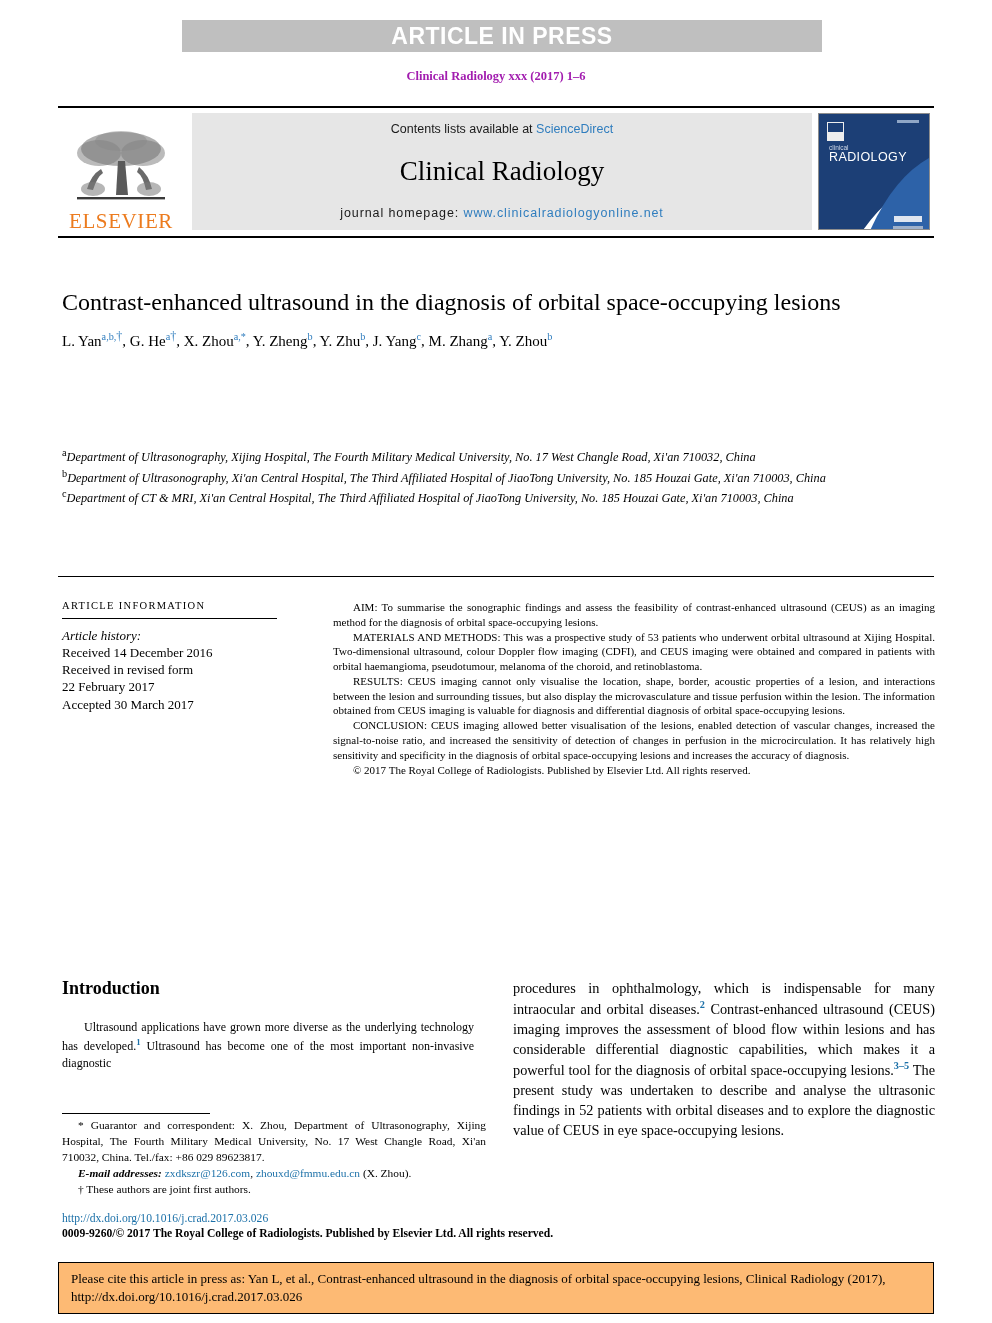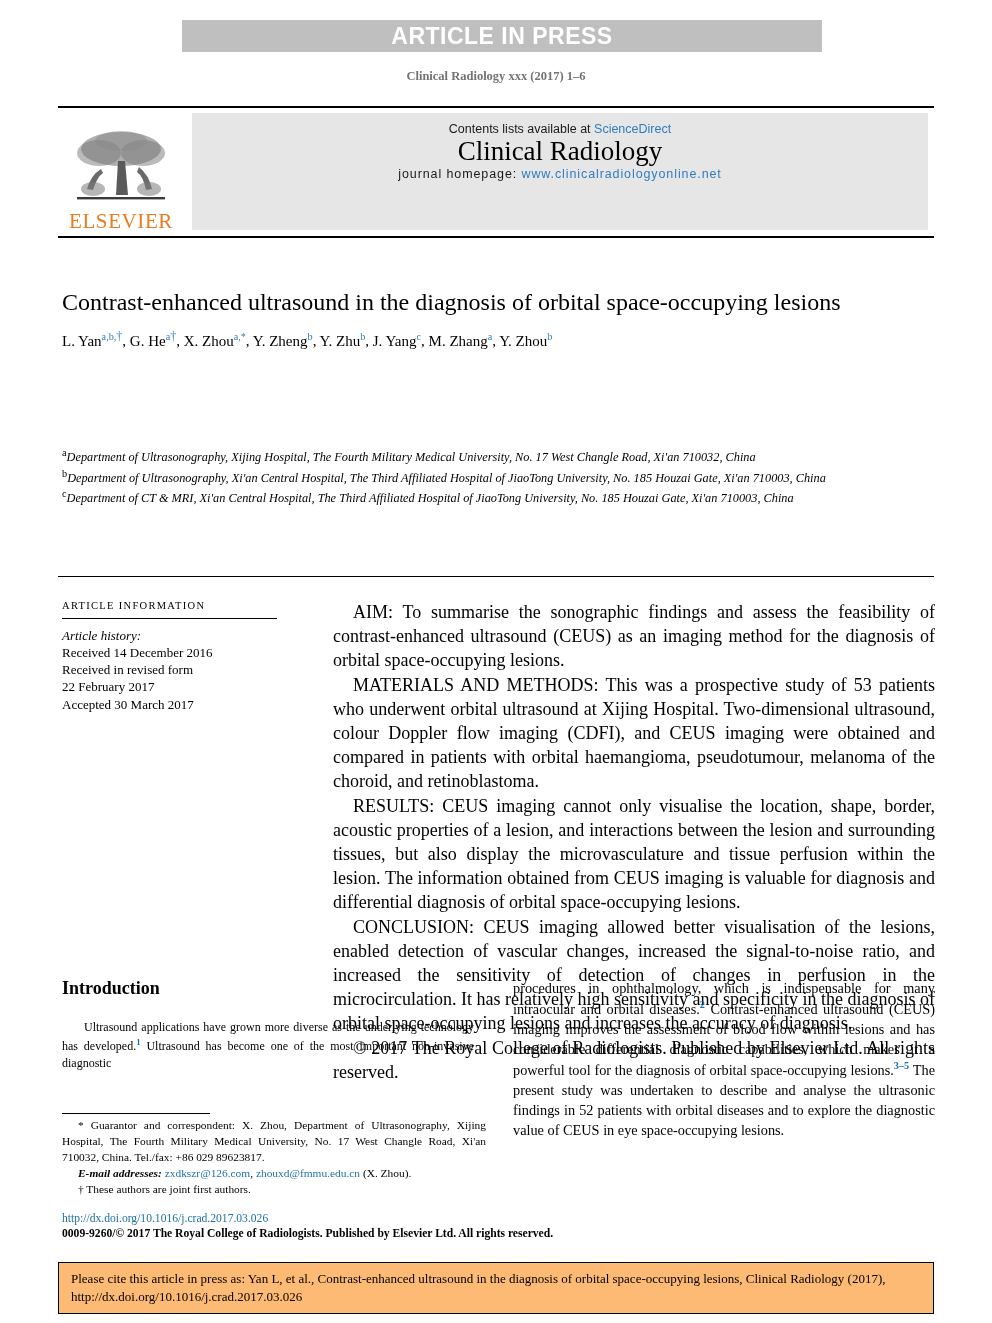--- a/index.html
+++ b/index.html
@@ -32,21 +32,21 @@
   }
 
   
   .journal-ref {
     position: absolute;
     left: 0; top: 69px; width: 992px;
     text-align: center;
     font-family: "Liberation Serif", serif;
     font-weight: bold;
     font-size: 12.5px;
-    color: #737373;
+    color: #a21caf;
   }
 
   
   .masthead {
     position: absolute;
     left: 58px; top: 106px;
     width: 876px; height: 132px;
     border-top: 2.5px solid #000;
     border-bottom: 2.5px solid #000;
     display: flex;
@@ -65,21 +65,21 @@
     font-size: 21px;
     letter-spacing: 0.6px;
     line-height: 1;
     margin-top: 2px;
   }
   .center-panel {
     flex: 1;
     background: #e6e6e6;
     margin: 5px 6px 6px 6px;
     display: flex; flex-direction: column;
-    align-items: center; 
+    align-items: center; justify-content: space-between;
     padding: 9px 0 10px 0;
   }
   .contents-line {
     font-family: "Liberation Sans", sans-serif;
     font-size: 12.5px;
     color: #1a1a1a;
   }
   .contents-line .sd-link { color: #2f7dbe; }
   .journal-title-big {
     font-family: "Liberation Serif", serif;
@@ -149,21 +149,21 @@
   }
   .artinfo-rule { border-top: 1.6px solid #000; margin-bottom: 8px; }
   .artinfo-hist-label {
     font-style: italic; font-size: 13px; line-height: 1.32;
   }
   .artinfo-hist { font-size: 13px; line-height: 1.32; }
 
   
   .abstract {
     position: absolute; left: 333px; top: 600px; width: 602px;
-    font-size: 18px;
+    font-size: 11px;
     line-height: 1.345;
     text-align: justify;
   }
   .abstract p { margin: 0; text-indent: 20px; }
   .abs-copy { margin-top: 0; text-indent: 52px; }
 
   
   .sec-head {
     position: absolute; left: 62px; top: 978px;
     font-family: "Liberation Serif", serif;
@@ -247,20 +247,36 @@
   <div class="center-panel">
     <div class="contents-line">
       <span>Contents lists available at </span><span class="sd-link">ScienceDirect</span>
     </div>
     <div class="journal-title-big">Clinical Radiology</div>
     <div class="homepage-line">
       <span>journal homepage: </span><span class="hp-link">www.clinicalradiologyonline.net</span>
     </div>
   </div>
 
+  <div class="cover-thumb">
+    <svg width="110" height="119" viewBox="0 0 110 119">
+      <rect x="0" y="0" width="110" height="119" fill="#ffffff"></rect>
+      <path d="M0 0 H110 V62 Q70 78 42 119 H0 Z" fill="#1c3f76"></path>
+      <path d="M110 44 Q74 64 50 119 H110 Z" fill="#2d62a8"></path>
+      <rect x="0" y="0" width="110" height="12" fill="#1c3f76"></rect>
+      <rect x="8" y="8" width="17" height="19" fill="#eeeeee"></rect>
+      <rect x="9" y="9" width="15" height="9" fill="#1c3f76"></rect>
+      <text x="10" y="36" font-family="Liberation Sans, sans-serif" font-size="6.5" fill="#cfd9e8">clinical</text>
+      <text x="10" y="47" font-family="Liberation Sans, sans-serif" font-size="12.5" fill="#ffffff" letter-spacing="0.4">RADIOLOGY</text>
+      <rect x="78" y="6" width="22" height="3" fill="#8fa6c6"></rect>
+      <rect x="74" y="101" width="30" height="11" fill="#2d62a8"></rect>
+      <rect x="75" y="102" width="28" height="6" fill="#dfe6f0"></rect>
+      <rect x="74" y="112" width="30" height="3" fill="#9fb1cb"></rect>
+    </svg>
+  </div>
 </div>
 
 <div class="title-block">
   <h1 class="art-title">Contrast-enhanced ultrasound in the diagnosis of orbital space-occupying lesions</h1>
   <div class="authors"><span>L. Yan</span><sup class="aff">a,b,</sup><sup class="aff" style="font-size: 0.8em;">†</sup>, <span>G. He</span><sup class="aff">a</sup><sup class="aff" style="font-size: 0.8em;">†</sup>, <span>X. Zhou</span><sup class="aff">a,</sup><sup class="aff">*</sup>, <span>Y. Zheng</span><sup class="aff">b</sup>, <span>Y. Zhu</span><sup class="aff">b</sup>, <span>J. Yang</span><sup class="aff">c</sup>, <span>M. Zhang</span><sup class="aff">a</sup>, <span>Y. Zhou</span><sup class="aff">b</sup></div>
 </div>
 
 <div class="affils">
     <p><sup>a</sup><span>Department of Ultrasonography, Xijing Hospital, The Fourth Military Medical University, No. 17 West Changle Road, Xi'an 710032, China</span></p>
     <p><sup>b</sup><span>Department of Ultrasonography, Xi'an Central Hospital, The Third Affiliated Hospital of JiaoTong University, No. 185 Houzai Gate, Xi'an 710003, China</span></p>

